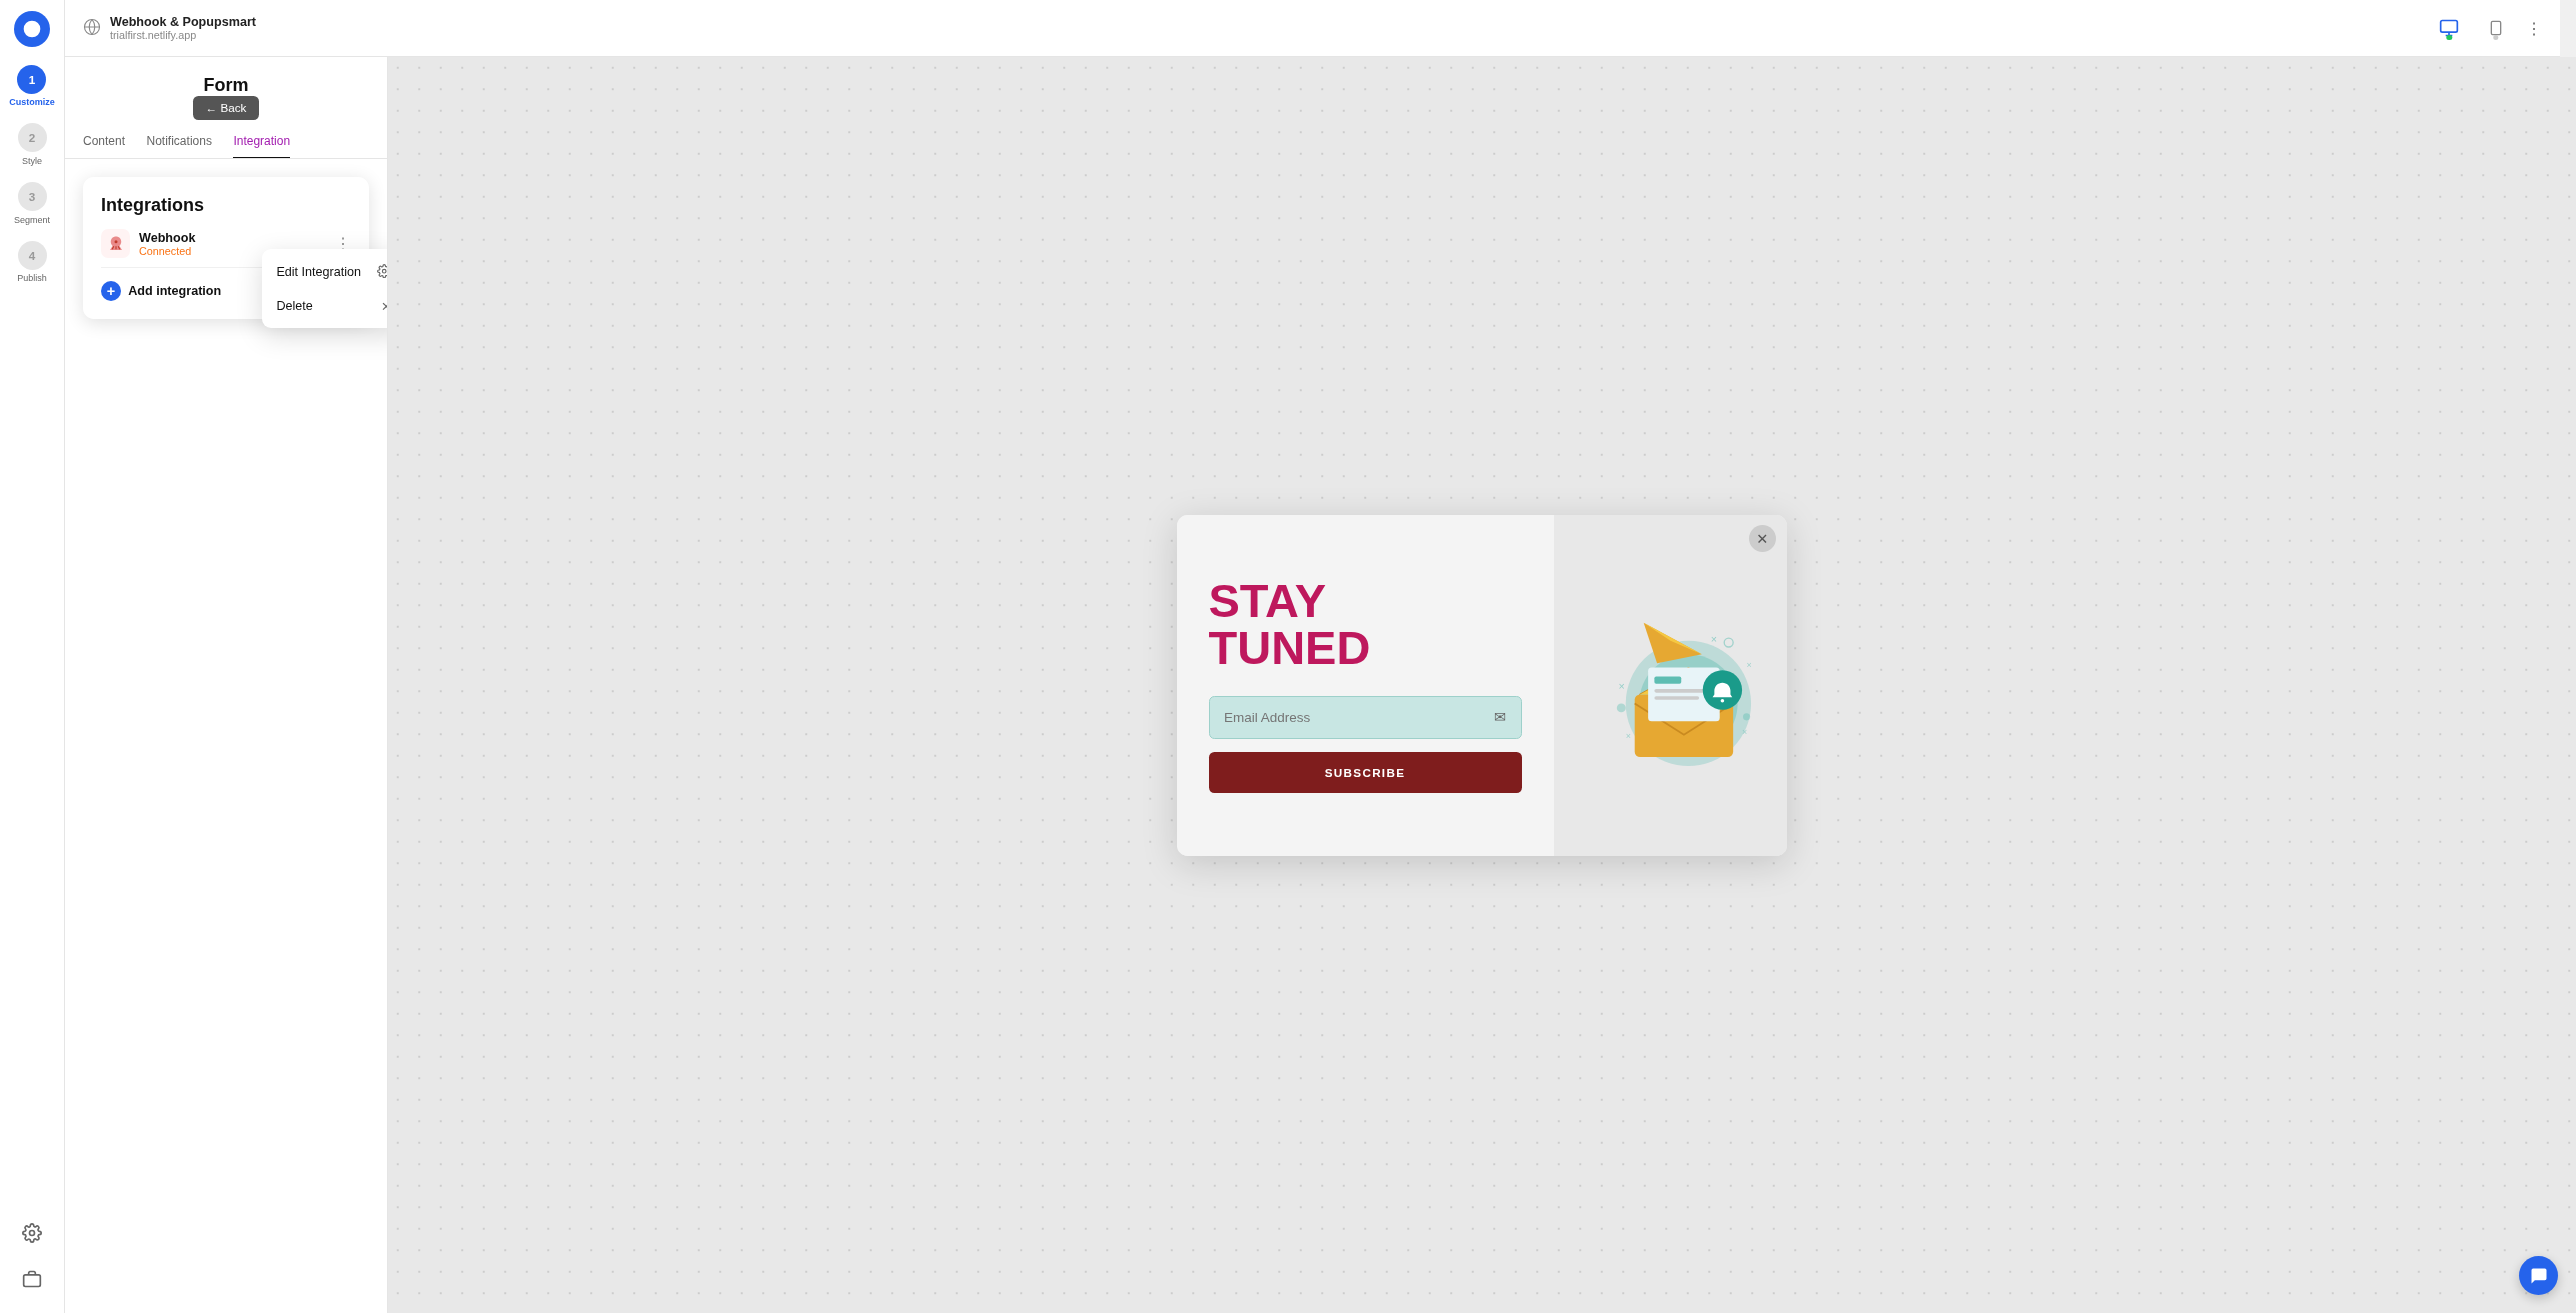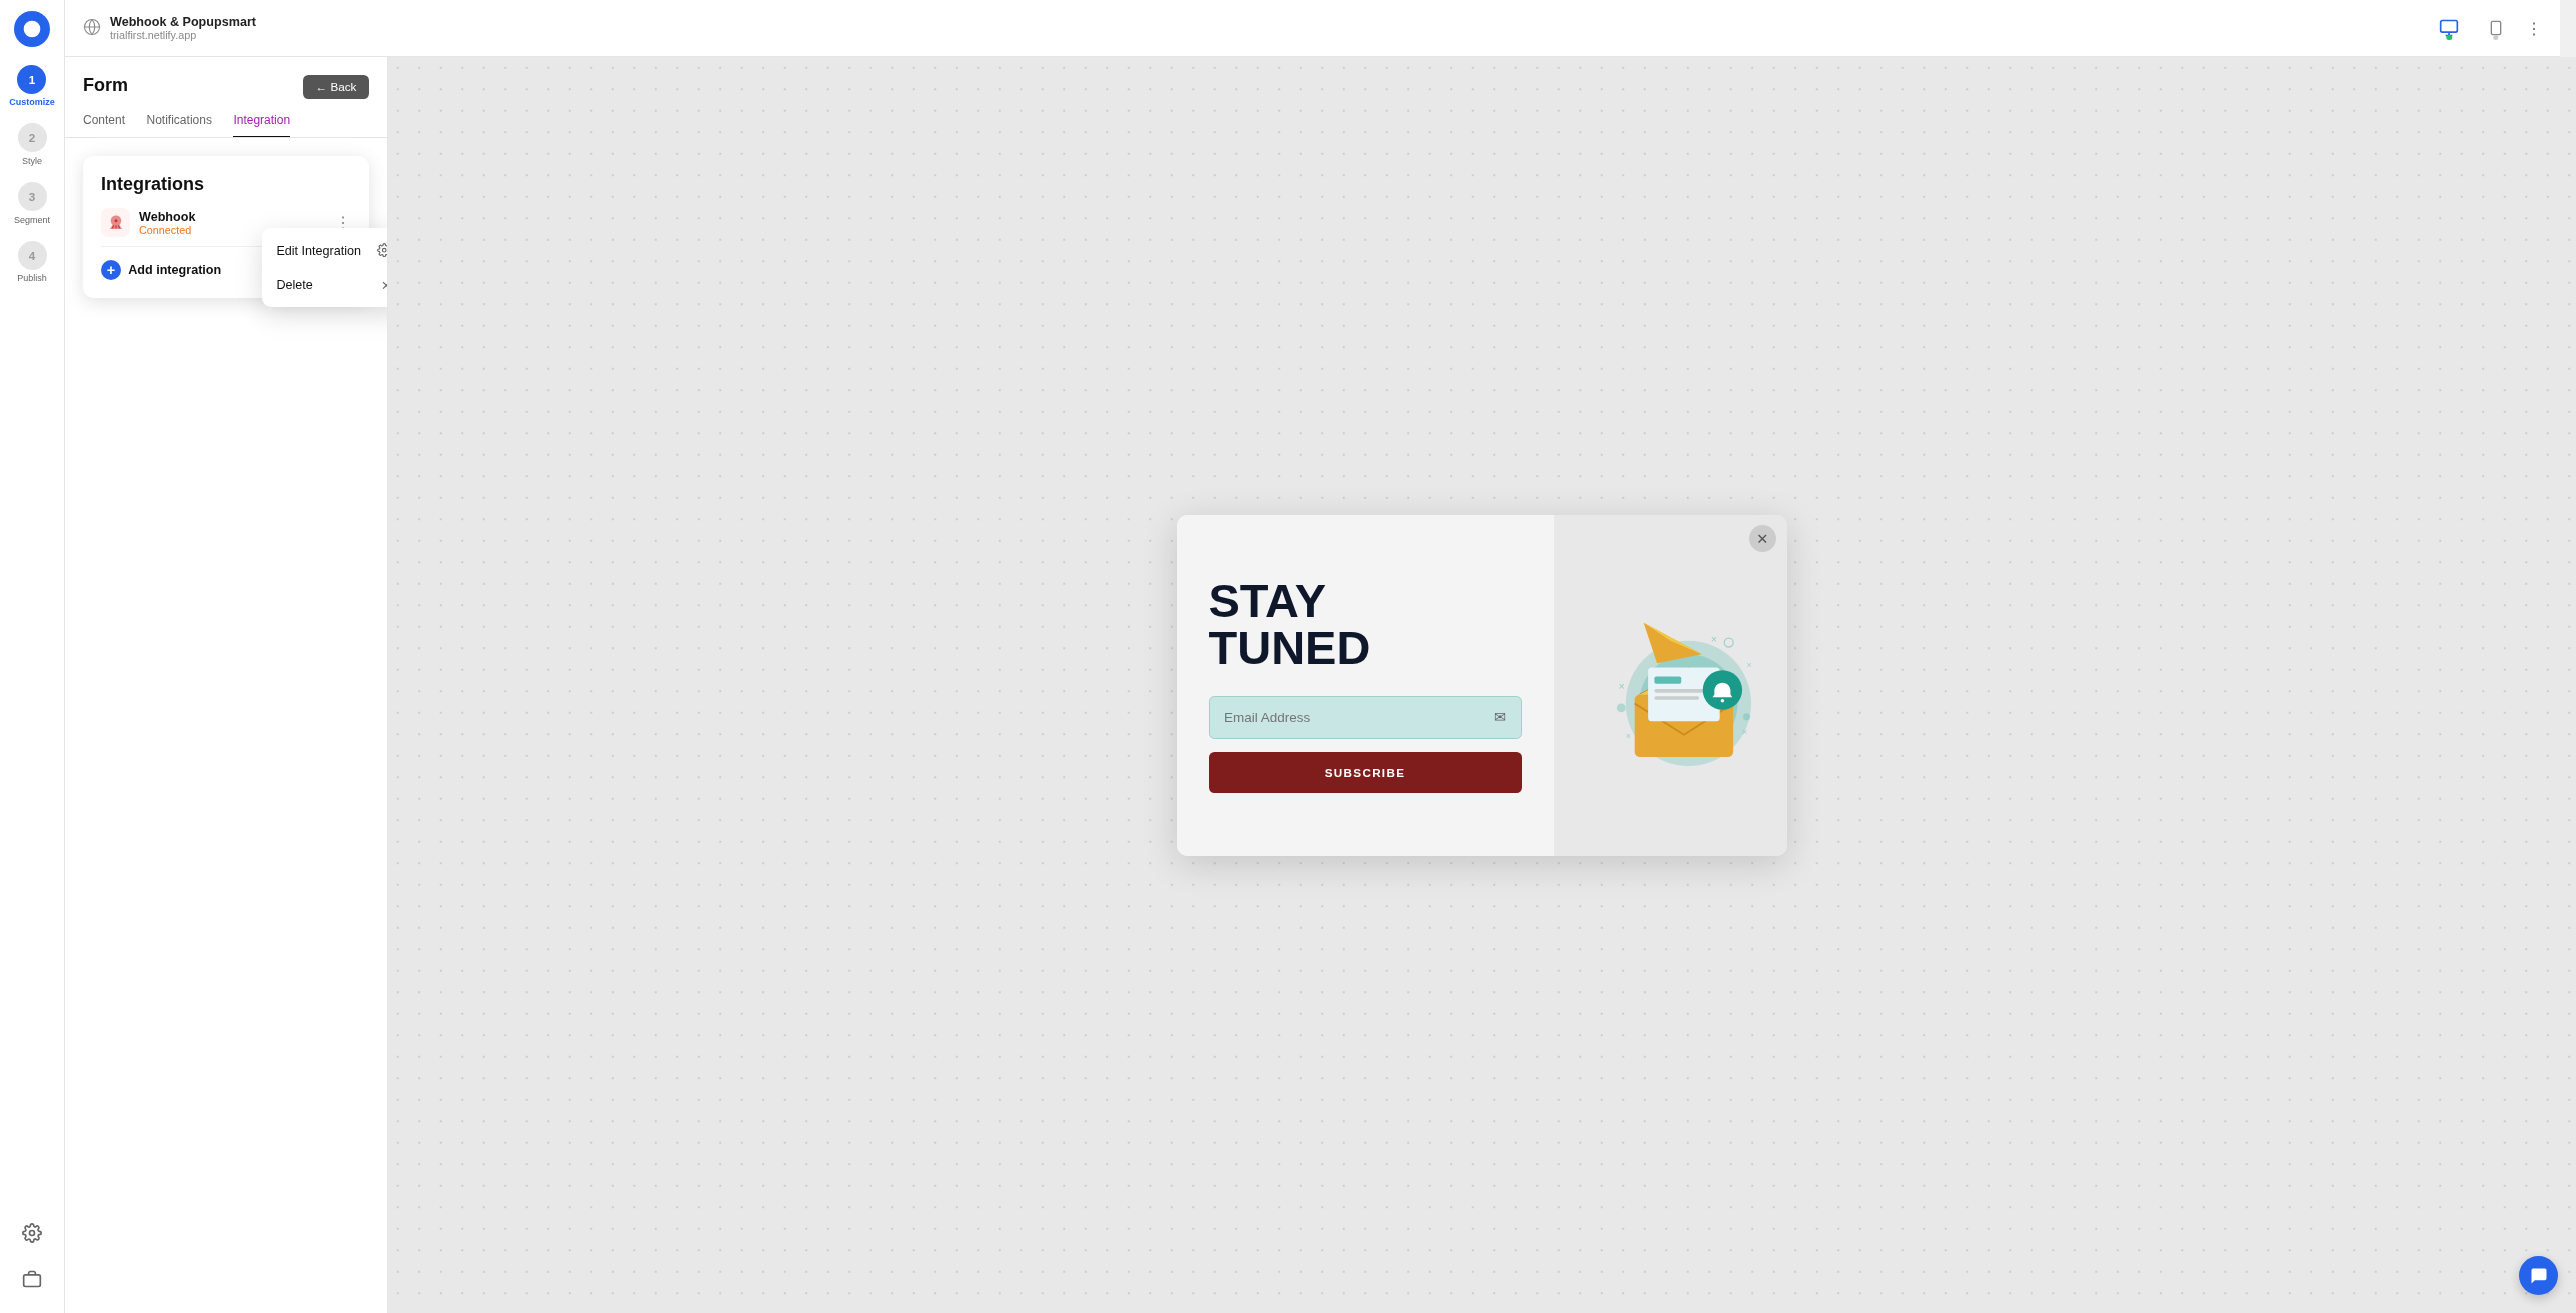--- a/index.html
+++ b/index.html
@@ -78,21 +78,21 @@
     .panel {
       position: fixed; top: 57px; left: 65px;
       width: 323px; height: calc(100vh - 57px);
       background: #fff;
       border-right: 0.9px solid #e5e5e5;
       z-index: 10;
       overflow-y: auto;
     }
     .panel-header {
       padding: 18px 18px 0;
-      display: flex; align-items: flex-start; justify-content: space-between;
+      display: flex; align-items: center; justify-content: space-between; flex-direction: column;
     }
     .panel-title { font-size: 18px; font-weight: 700; color: #111; }
     .back-btn {
       background: #555; color: #fff; border: none;
       padding: 5.4px 12.6px; border-radius: 5.4px;
       font-size: 11.7px; cursor: pointer;
       display: flex; align-items: center; gap: 5.4px;
     }
     .panel-tabs {
       display: flex; gap: 21.5px;
@@ -184,21 +184,21 @@
       min-height: 341px;
     }
     .popup-left {
       flex: 1;
       padding: 43px 32px;
       display: flex; flex-direction: column; justify-content: center;
       background: #f4f4f4;
     }
     .popup-headline {
       font-size: 47px; font-weight: 900;
-      color: #0f172a; line-height: 1.0;
+      color: #be185d; line-height: 1.0;
       margin-bottom: 25px;
       text-transform: uppercase;
     }
     .popup-email-input {
       display: flex; align-items: center;
       background: #c8e6e3; border: 1.3px solid #9dd0ca;
       border-radius: 5.4px; padding: 12.6px 14.4px;
       margin-bottom: 12.6px;
     }
     .popup-email-input input {

